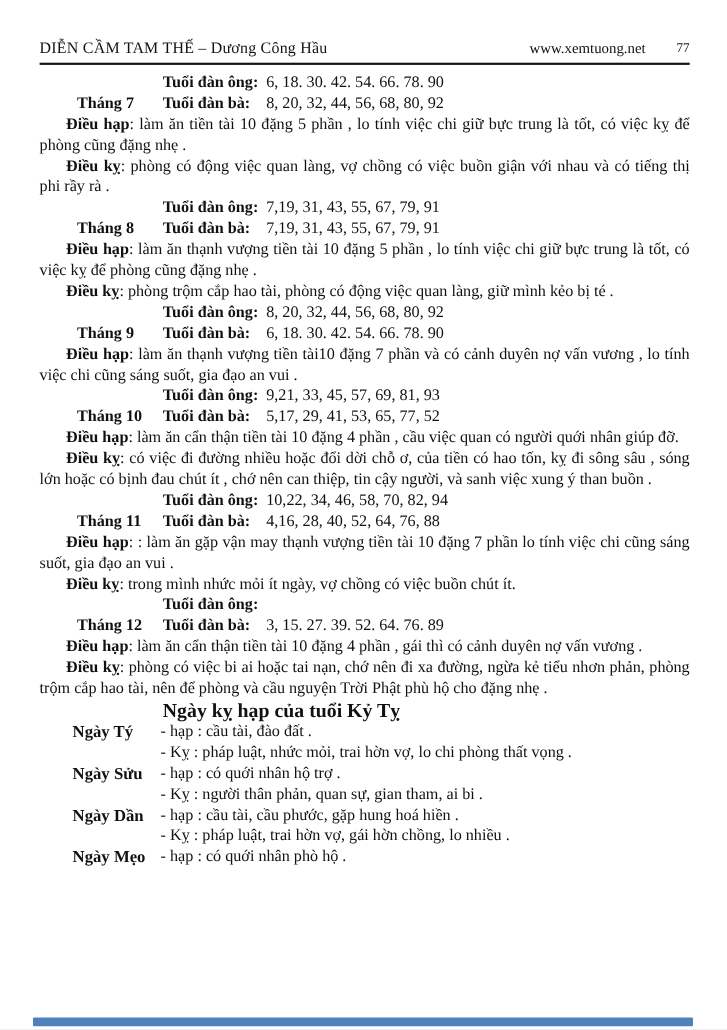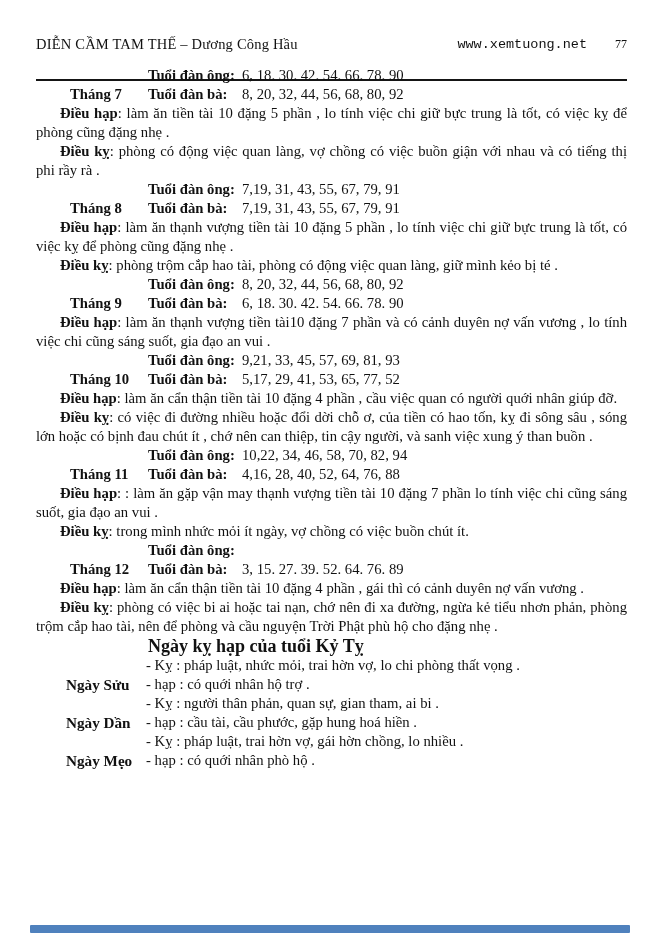--- a/index.html
+++ b/index.html
@@ -8,27 +8,27 @@
     position:relative;
     width:661px; height:936px;
     background:#ffffff;
     font-family:"Liberation Serif", serif;
     color:#111;
     overflow:hidden;
     margin:0 auto;
   }
   .header {
     position:absolute; top:36px; left:36px; right:34px;
-    display:flex; align-items:center;
+    display:flex; align-items:flex-start;
     border-bottom:2px solid #151515;
-    padding-bottom:26px;
+    padding-bottom:4px;
     font-size:14.5px;
   }
   .header .title { flex:1; letter-spacing:.2px; }
-  .header .site  { font-family:Liberation Mono, monospace; font-size:13.5px; margin-right:28px; }
+  .header .site  { font-family:Liberation Serif, serif; font-size:13.5px; margin-right:28px; }
   .header .pagenum { font-size:12px; }
   .content {
     position:absolute; top:66px; left:36px; right:34px;
     font-size:14.7px; line-height:19px;
   }
   .num-row { display:flex;align-items:flex-end; }
   .col-month { width:112px; padding-left:34px; font-weight:bold; flex:none; }
   .col-label { width:94px;  font-weight:bold; flex:none; }
   .col-nums  { flex:1; white-space:nowrap; }
   .gap-after { }
@@ -144,20 +144,24 @@
         <span class="col-label">Tuổi đàn bà:</span>
         <span class="col-nums">3, 15. 27. 39. 52. 64. 76. 89</span>
       </div>
       <p class="para"><b>Điều hạp</b><span>: làm ăn cẩn thận tiền tài 10 đặng 4 phần  , gái thì có cảnh duyên nợ vấn vương .</span></p>
       <p class="para"><b>Điều kỵ</b><span>: phòng có việc bi ai hoặc tai nạn, chớ nên đi xa đường, ngừa kẻ tiểu nhơn phản, phòng trộm cắp hao tài, nên để phòng và cầu nguyện Trời Phật phù hộ cho đặng nhẹ .</span></p>
     </div>
 
     <div class="section-heading">Ngày kỵ hạp của tuổi Kỷ Tỵ</div>
 
     <div class="day-line">
+      <span class="day-name">Ngày Tý</span>
+      <span class="day-text">- hạp : cầu tài, đào đất .</span>
+    </div>
+    <div class="day-line">
       <span class="day-name"></span>
       <span class="day-text">- Kỵ  : pháp luật, nhức mỏi, trai hờn vợ, lo chi phòng thất vọng .</span>
     </div>
 
     <div class="day-line">
       <span class="day-name">Ngày Sửu</span>
       <span class="day-text">- hạp : có quới nhân hộ trợ .</span>
     </div>
     <div class="day-line">
       <span class="day-name"></span>

